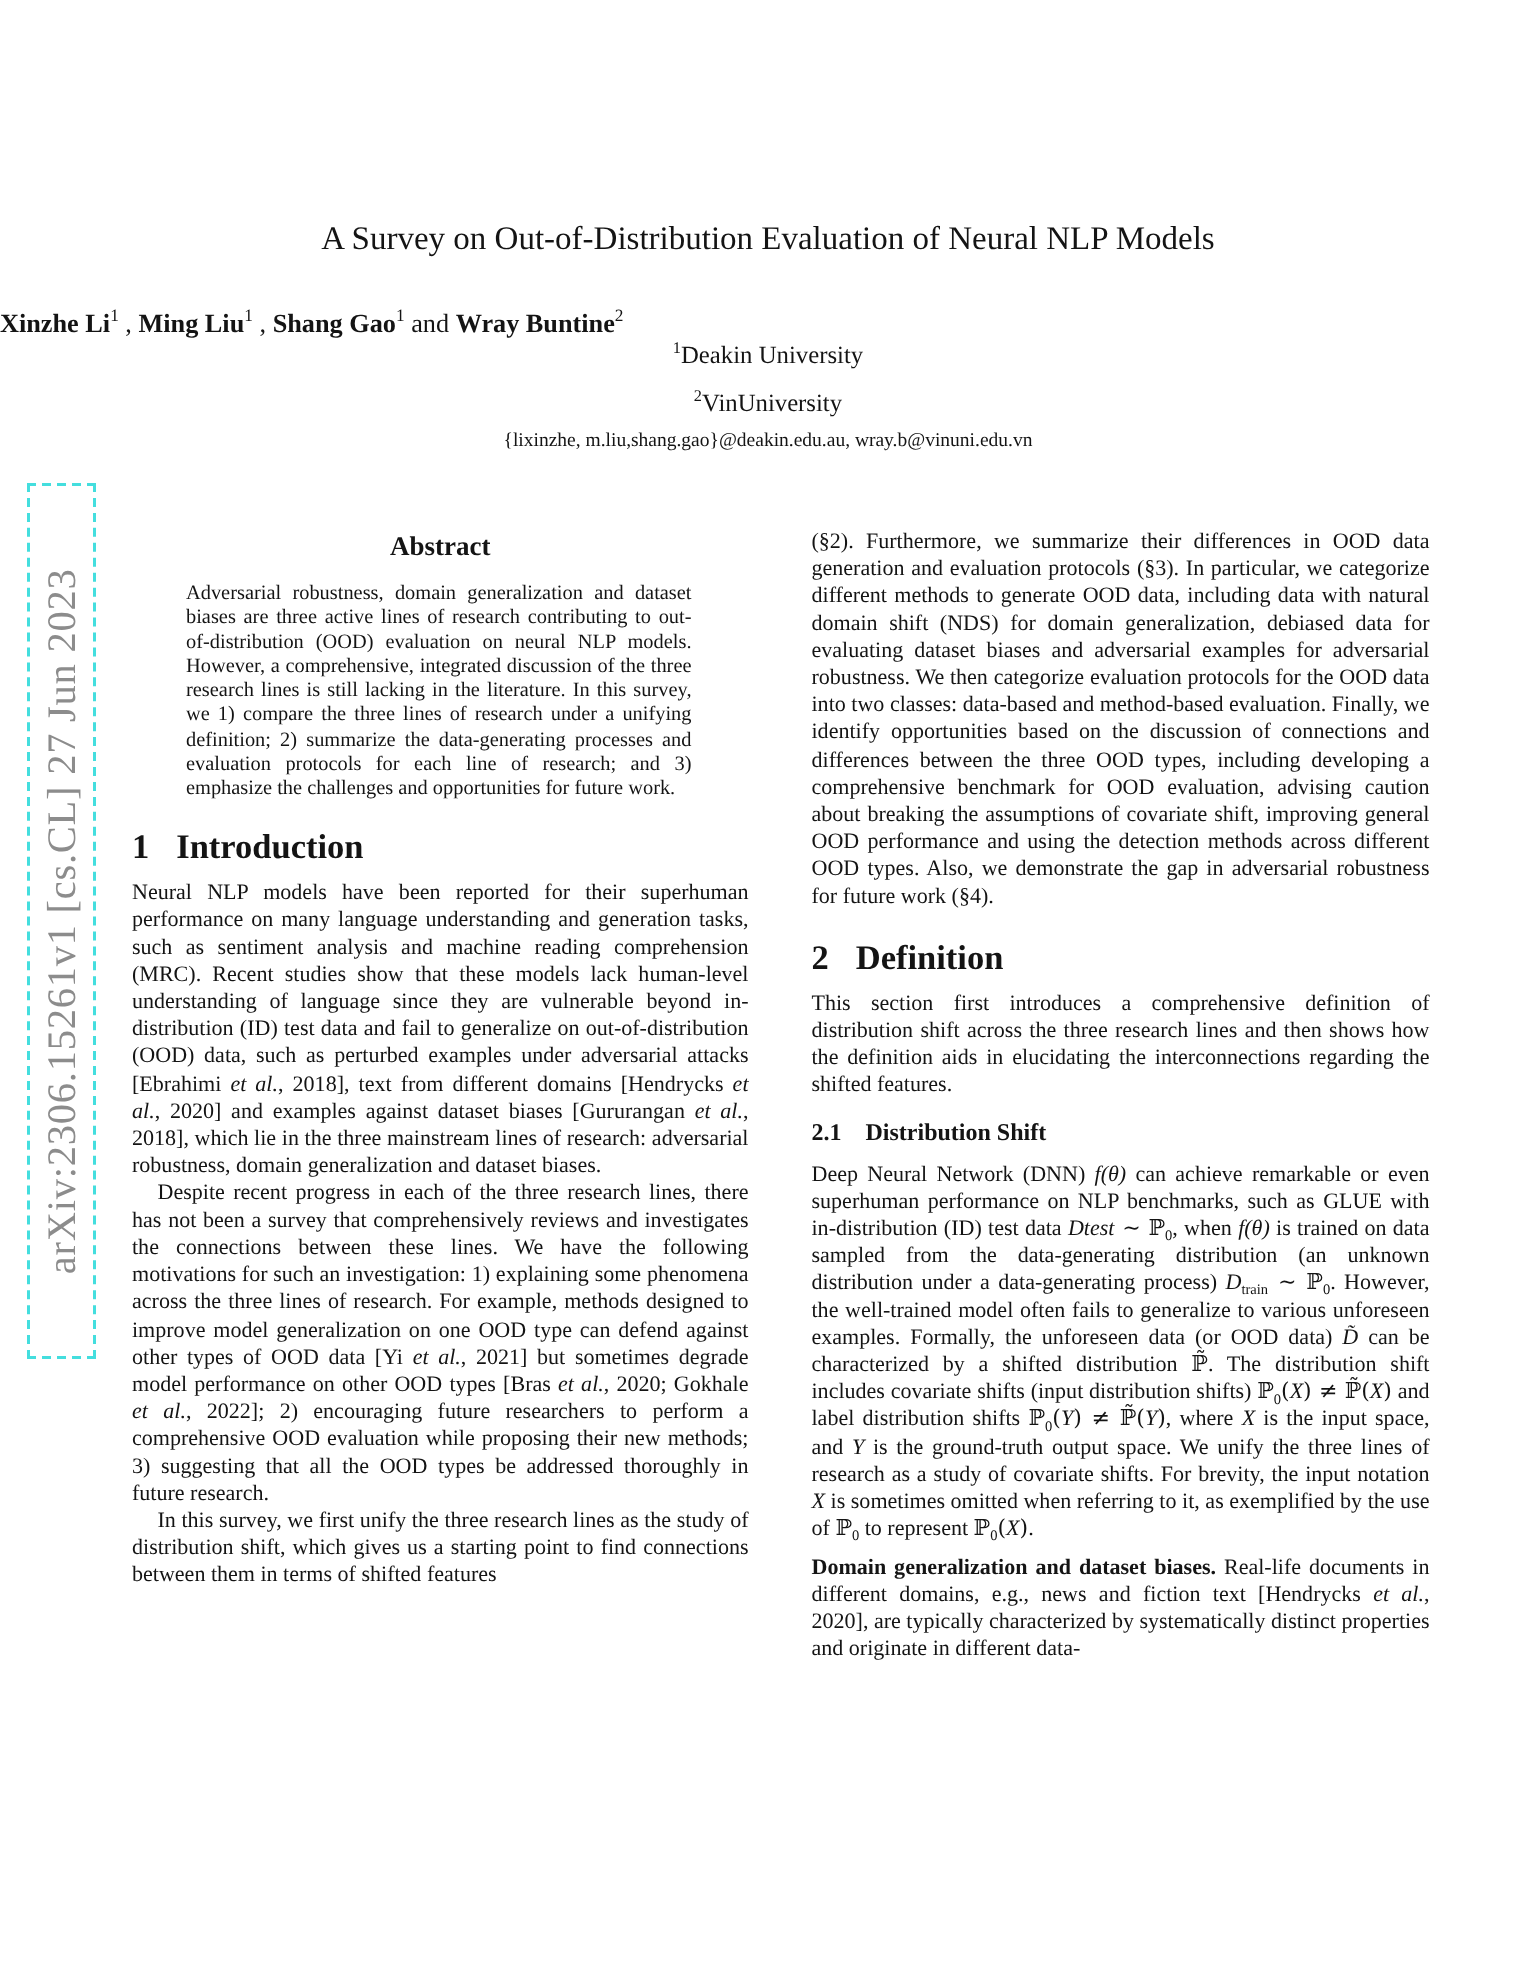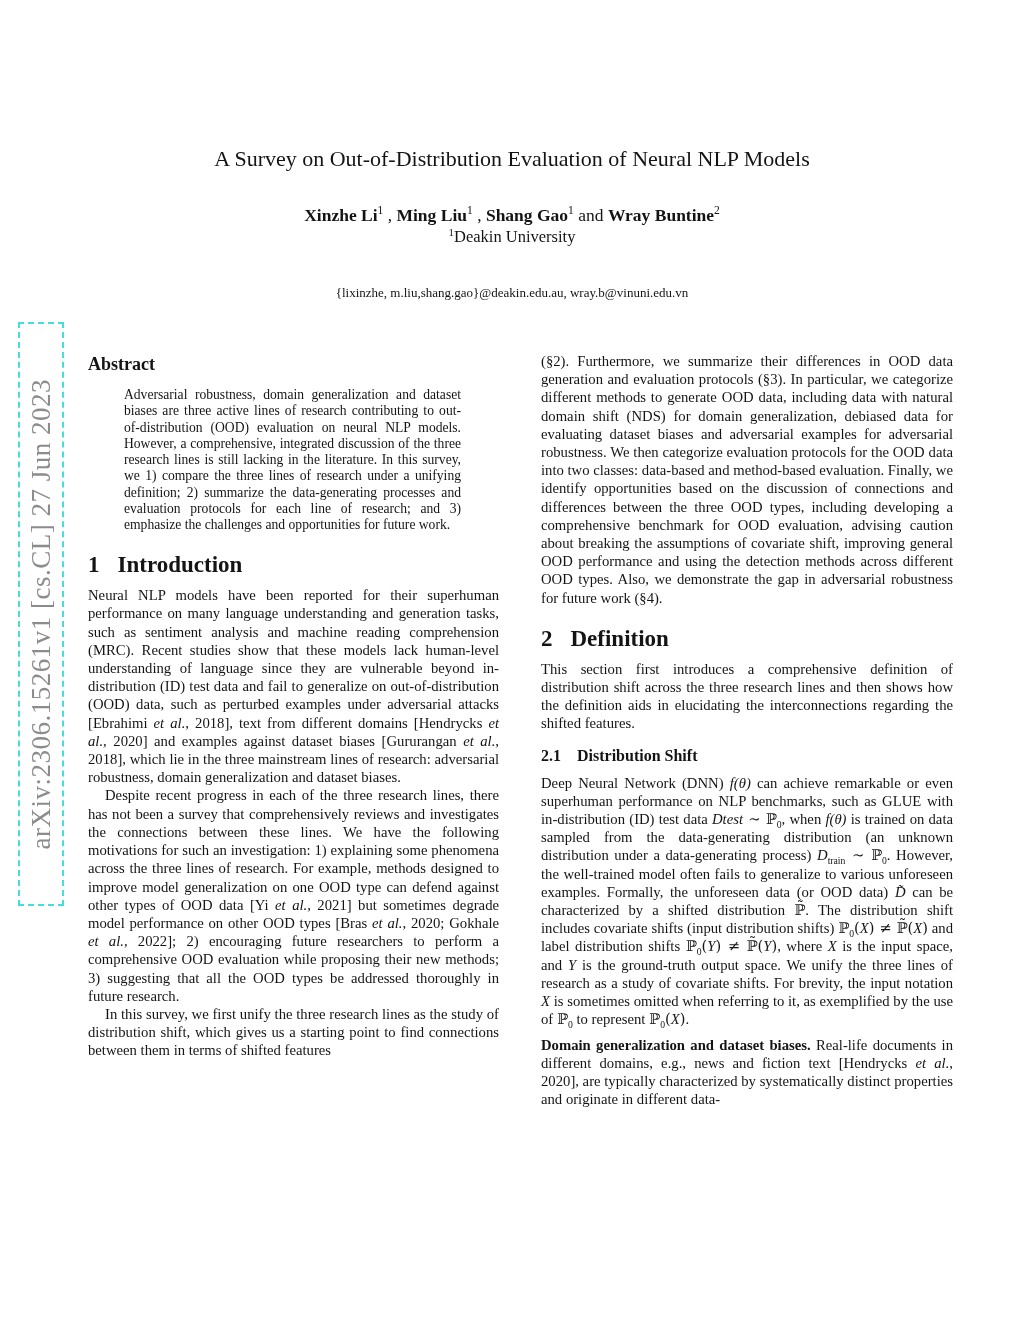--- a/index.html
+++ b/index.html
@@ -39,30 +39,31 @@
   .title {
     position: absolute;
     top: 146px; left: 0; right: 0;
     text-align: center;
     font-size: 22px;
     font-weight: normal;
   }
   .authors {
     position: absolute;
     top: 205px; left: 0; right: 0;
-    text-align: center;
+    text-align: left;
     font-size: 17.5px;
   }
   .affil-1 { position: absolute; top: 227px; left: 0; right: 0; text-align: center; font-size: 16.5px; }
   .affil-2 { position: absolute; top: 259px; left: 0; right: 0; text-align: center; font-size: 16.5px; }
   .emails  { position: absolute; top: 285px; left: 0; right: 0; text-align: center; font-size: 13px; }
   
   .col-left  { position: absolute; left: 88px;  top: 352px; width: 411px; }
   .col-right { position: absolute; left: 541px; top: 352px; width: 412px; }
   .abstract-heading {
+    text-align: center;
     font-weight: bold;
     font-size: 18px;
     margin: 2px 0 12px 0;
   }
   .abstract-body {
     margin: 0 38px 0 36px;
     font-size: 13.6px;
     line-height: 16.25px;
     text-align: justify;
   }
@@ -99,20 +100,21 @@
 
 <div class="page">
 
   <div class="watermark-box">
     <span class="watermark-text">arXiv:2306.15261v1  [cs.CL]  27 Jun 2023</span>
   </div>
 
   <div class="title">A Survey on Out-of-Distribution Evaluation of Neural NLP Models</div>
   <div class="authors"><span class="b">Xinzhe Li</span><span class="sup">1</span><span> , </span><span class="b">Ming Liu</span><span class="sup">1</span><span> , </span><span class="b">Shang Gao</span><span class="sup">1</span><span> and </span><span class="b">Wray Buntine</span><span class="sup">2</span></div>
   <div class="affil-1"><span class="sup">1</span><span>Deakin University</span></div>
+  <div class="affil-2"><span class="sup">2</span><span>VinUniversity</span></div>
   <div class="emails">{lixinzhe, m.liu,shang.gao}@deakin.edu.au, wray.b@vinuni.edu.vn</div>
 
   <div class="col-left">
     <div class="abstract-heading">Abstract</div>
     <div class="abstract-body">Adversarial robustness, domain generalization and dataset biases are three active lines of research contributing to out-of-distribution (OOD) evaluation on neural NLP models. However, a comprehensive, integrated discussion of the three research lines is still lacking in the literature. In this survey, we 1) compare the three lines of research under a unifying definition; 2) summarize the data-generating processes and evaluation protocols for each line of research; and 3) emphasize the challenges and opportunities for future work.</div>
 
     <div class="section-heading">
       <span class="sec-num">1</span><span>Introduction</span>
     </div>
     <div class="body-par"><span>Neural NLP models have been reported for their superhuman performance on many language understanding and generation tasks, such as sentiment analysis and machine reading comprehension (MRC). Recent studies show that these models lack human-level understanding of language since they are vulnerable beyond in-distribution (ID) test data and fail to generalize on out-of-distribution (OOD) data, such as perturbed examples under adversarial attacks [Ebrahimi </span><span class="i">et al.</span><span>, 2018], text from different domains [Hendrycks </span><span class="i">et al.</span><span>, 2020] and examples against dataset biases [Gururangan </span><span class="i">et al.</span><span>, 2018], which lie in the three mainstream lines of research: adversarial robustness, domain generalization and dataset biases.</span></div>

